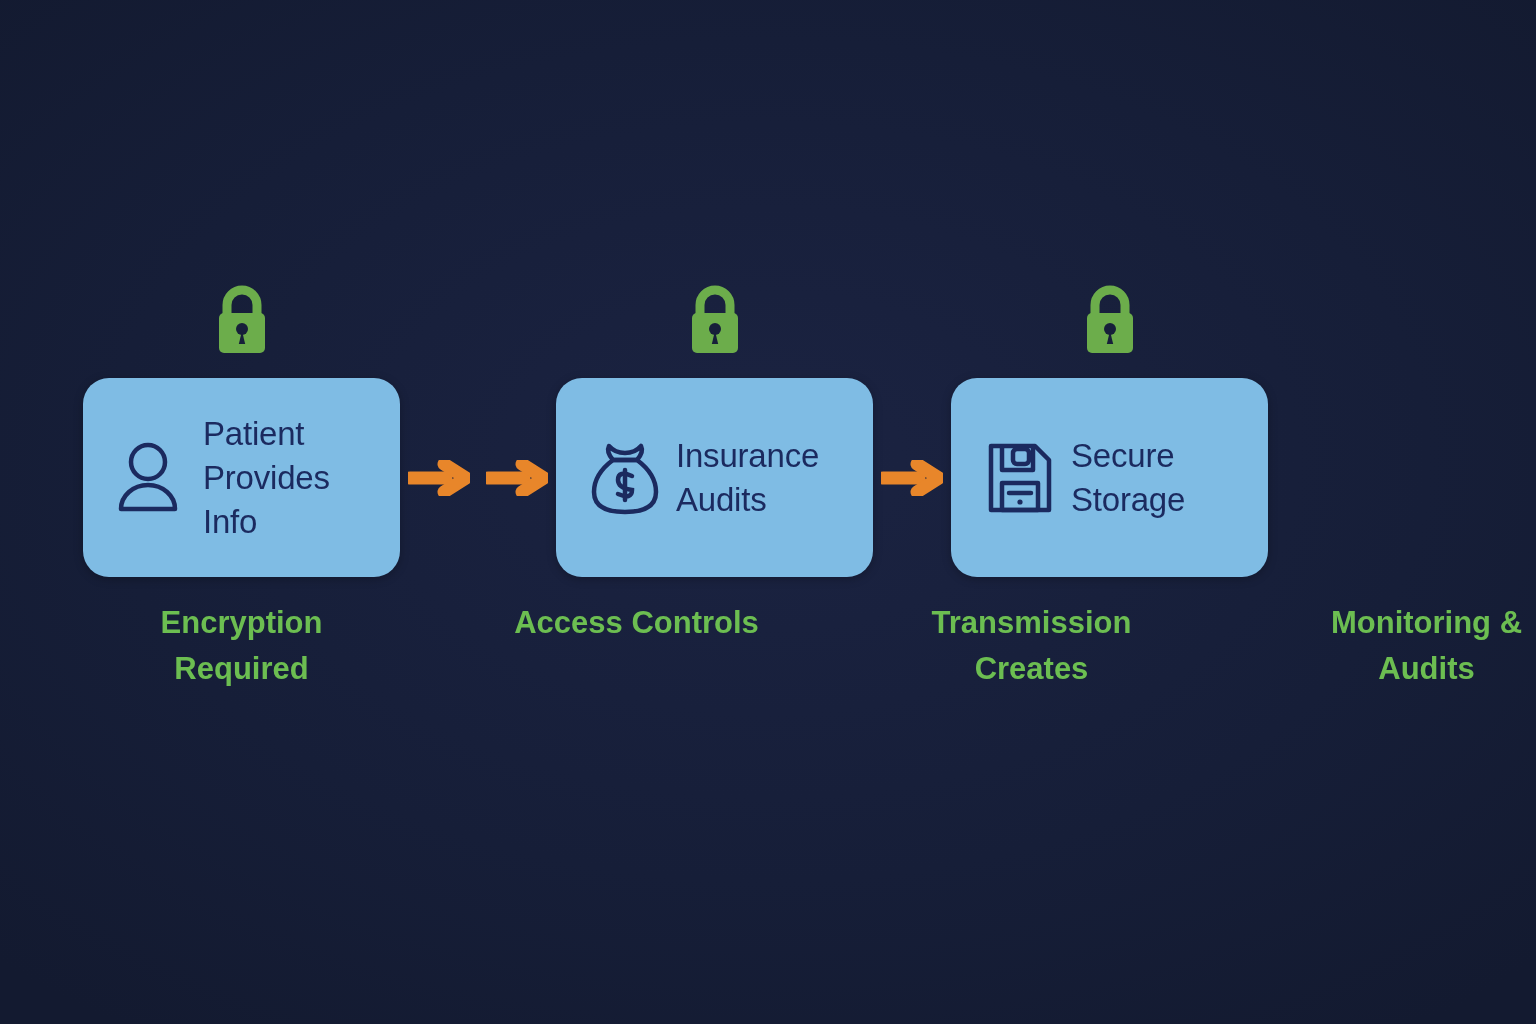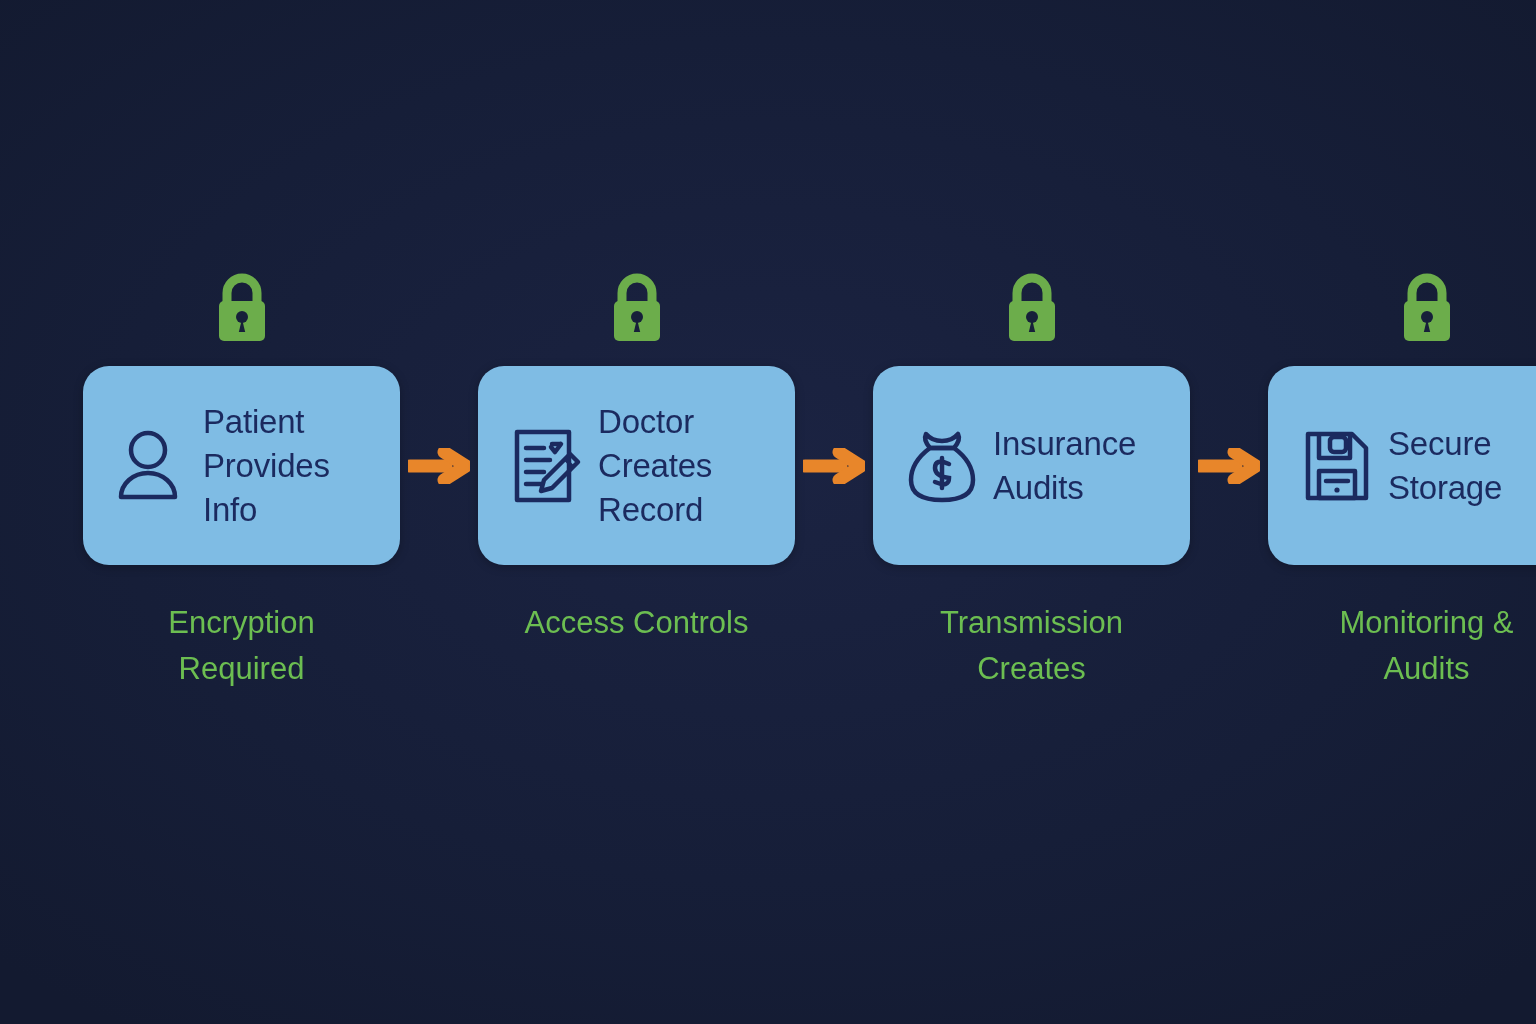--- a/index.html
+++ b/index.html
@@ -11,21 +11,21 @@
   }
   #canvas {
     position:relative;
     width:1536px; height:1024px;
     background:
       radial-gradient(ellipse 1100px 700px at 50% 45%, #1b2342 0%, #161e38 60%, #131a30 100%);
   }
   
   .flow {
     position:absolute;
-    left:83px; top:366px;
+    left:83px; top:378px;
     width:1372px; height:199px;
     display:flex;
     align-items:center;
   }
   .step { position:relative; width:317px; height:199px; flex:0 0 317px; }
 
   .lock-wrap {
     position:absolute;
     left:0; right:0; top:-95px;
     display:flex; justify-content:center;
@@ -70,21 +70,21 @@
     width:1372px;
     display:flex;
     align-items:flex-start;
   }
   .cap-cell {
     flex:0 0 317px;
     text-align:center;
     color:#6CBE51;
     font-size:31px;
     line-height:46px;
-    font-weight:400;
+    font-weight:700;
     white-space:pre-line;
   }
   .cap-gap { flex:0 0 78px; }
 </style>
 </head>
 <body>
 
 <div id="canvas">
 
   <div class="flow">
@@ -111,45 +111,20 @@
       </div>
     </div>
 
     <div class="arrow">
       <svg viewBox="0 0 62 36">
         <path d="M2 18 H38" stroke="#E8862A" stroke-width="13" stroke-linecap="round"></path>
         <path d="M36 4 L58 18 L36 32" fill="none" stroke="#E8862A" stroke-width="13" stroke-linecap="round" stroke-linejoin="round"></path>
       </svg>
     </div>
 
-    <div class="step">
-      <div class="lock-wrap">
-        <svg class="lock" viewBox="0 0 62 72">
-          <path d="M16 32 V22 a15 15 0 0 1 30 0 V32" fill="none" stroke="#6CAD4B" stroke-width="9" stroke-linecap="round"></path>
-          <rect x="8" y="30" width="46" height="40" rx="5" fill="#6CAD4B"></rect>
-          <circle cx="31" cy="46" r="6" fill="#17203A"></circle>
-          <path d="M31 48 l-3.2 13 h6.4 z" fill="#17203A"></path>
-        </svg>
-      </div>
-      <div class="card">
-        <div class="card-icon">
-          <svg viewBox="0 0 74 80">
-            <rect x="7" y="6" width="52" height="68" fill="none" stroke="#1B2A5F" stroke-width="4.5" stroke-linejoin="round"></rect>
-            <path d="M16 22 H34 M16 34 H40 M16 46 H34 M16 58 H32" stroke="#1B2A5F" stroke-width="4.5" stroke-linecap="round"></path>
-            <path d="M42 18 h8" stroke="#1B2A5F" stroke-width="4.5" stroke-linecap="round"></path>
-            <path d="M41 21 l4 5 l6 -8" fill="none" stroke="#1B2A5F" stroke-width="4.5" stroke-linecap="round" stroke-linejoin="round"></path>
-            <path d="M60 28 l8 8 l-26 26 l-11 3 l3 -11 z" fill="none" stroke="#1B2A5F" stroke-width="4.5" stroke-linejoin="round"></path>
-            <path d="M55 33 l8 8" stroke="#1B2A5F" stroke-width="3.5"></path>
-          </svg>
-        </div>
-        <div class="card-label">Doctor
-Creates
-Record</div>
-      </div>
-    </div>
 
     <div class="arrow">
       <svg viewBox="0 0 62 36">
         <path d="M2 18 H38" stroke="#E8862A" stroke-width="13" stroke-linecap="round"></path>
         <path d="M36 4 L58 18 L36 32" fill="none" stroke="#E8862A" stroke-width="13" stroke-linecap="round" stroke-linejoin="round"></path>
       </svg>
     </div>
 
     <div class="step">
       <div class="lock-wrap">

